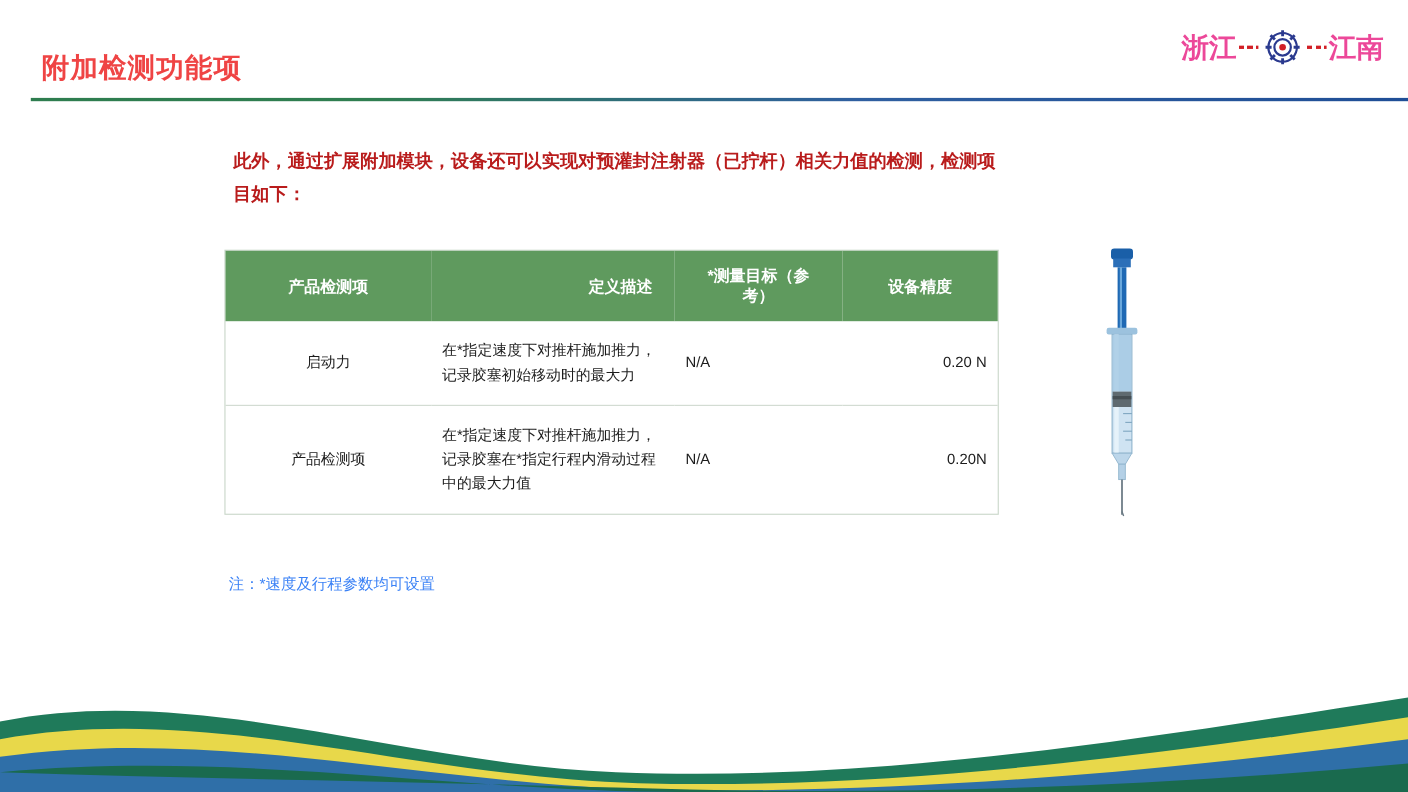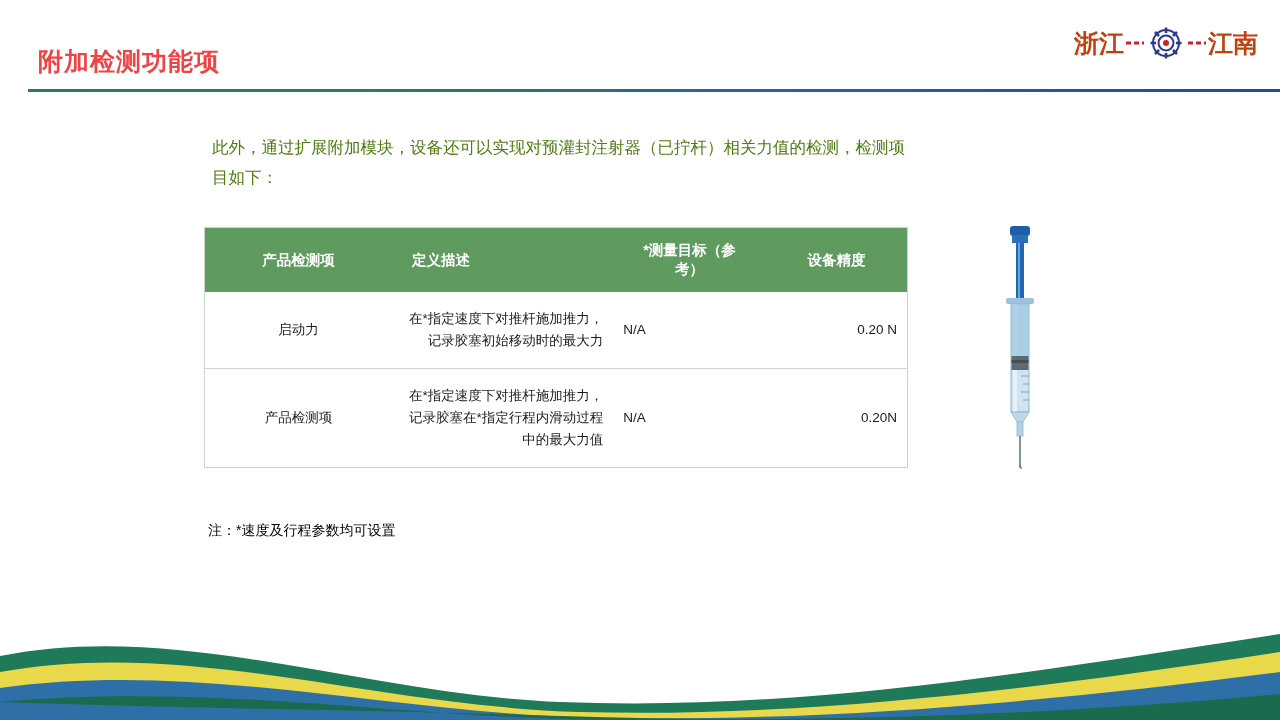--- a/index.html
+++ b/index.html
@@ -43,21 +43,21 @@
     height: 50px;
     display: flex;
     align-items: center;
     justify-content: flex-end;
     gap: 4px;
   }
   .logo-char {
     font-family: "DejaVu Serif", serif;
     font-size: 25px;
     font-weight: bold;
-    color: #c2410c;
+    color: #ec4899;
     line-height: 1;
   }
   .logo-mark {
     position: relative;
     width: 76px;
     height: 44px;
     display: flex;
     align-items: center;
     justify-content: center;
   }
@@ -79,21 +79,22 @@
   .logo-dash-right { right: -2px; }
 
   
   .intro {
     position: absolute;
     left: 212px;
     top: 132px;
     width: 700px;
     font-size: 16.5px;
     line-height: 30px;
-    color: #4d7c0f;
+    color: #b91c1c;
+    font-weight: bold;
   }
 
   
   .table-wrap {
     position: absolute;
     left: 204px;
     top: 227px;
     width: 704px;
     border: 1px solid #c8d6c8;
     box-sizing: border-box;
@@ -117,31 +118,31 @@
     color: #1c1c1c;
     padding: 16px 10px;
     border-bottom: 1px solid #cfd9cf;
     vertical-align: middle;
     line-height: 22px;
   }
   table.spec tbody tr:last-child td {
     border-bottom: none;
   }
   .col-item  { width: 27%; text-align: center; }
-  .col-def   { width: 33%; text-align: right; padding-left: 4px; }
+  .col-def   { width: 33%; text-align: left; padding-left: 4px; }
   .col-goal  { width: 21%; text-align: left; }
   .col-acc   { width: 19%; text-align: right; }
 
   
   .note {
     position: absolute;
     left: 208px;
     top: 522px;
     font-size: 14px;
-    color: #000000;
+    color: #3b82f6;
   }
 
   
   .syringe {
     position: absolute;
     left: 990px;
     top: 222px;
     width: 60px;
     height: 250px;
   }
@@ -187,21 +188,21 @@
   <span class="logo-char">江南</span>
 </div>
 
 <div class="intro">此外，通过扩展附加模块，设备还可以实现对预灌封注射器（已拧杆）相关力值的检测，检测项目如下：</div>
 
 <div class="table-wrap">
   <table class="spec">
     <thead>
       <tr>
         <th class="col-item">产品检测项</th>
-        <th class="col-def" style="text-align:left;">定义描述</th>
+        <th class="col-def" style="text-align:right;">定义描述</th>
         <th class="col-goal">*测量目标（参考）</th>
         <th class="col-acc">设备精度</th>
       </tr>
     </thead>
     <tbody>
       <tr>
         <td class="col-item">启动力</td>
         <td class="col-def">在*指定速度下对推杆施加推力，记录胶塞初始移动时的最大力</td>
         <td class="col-goal">N/A</td>
         <td class="col-acc">0.20 N</td>

